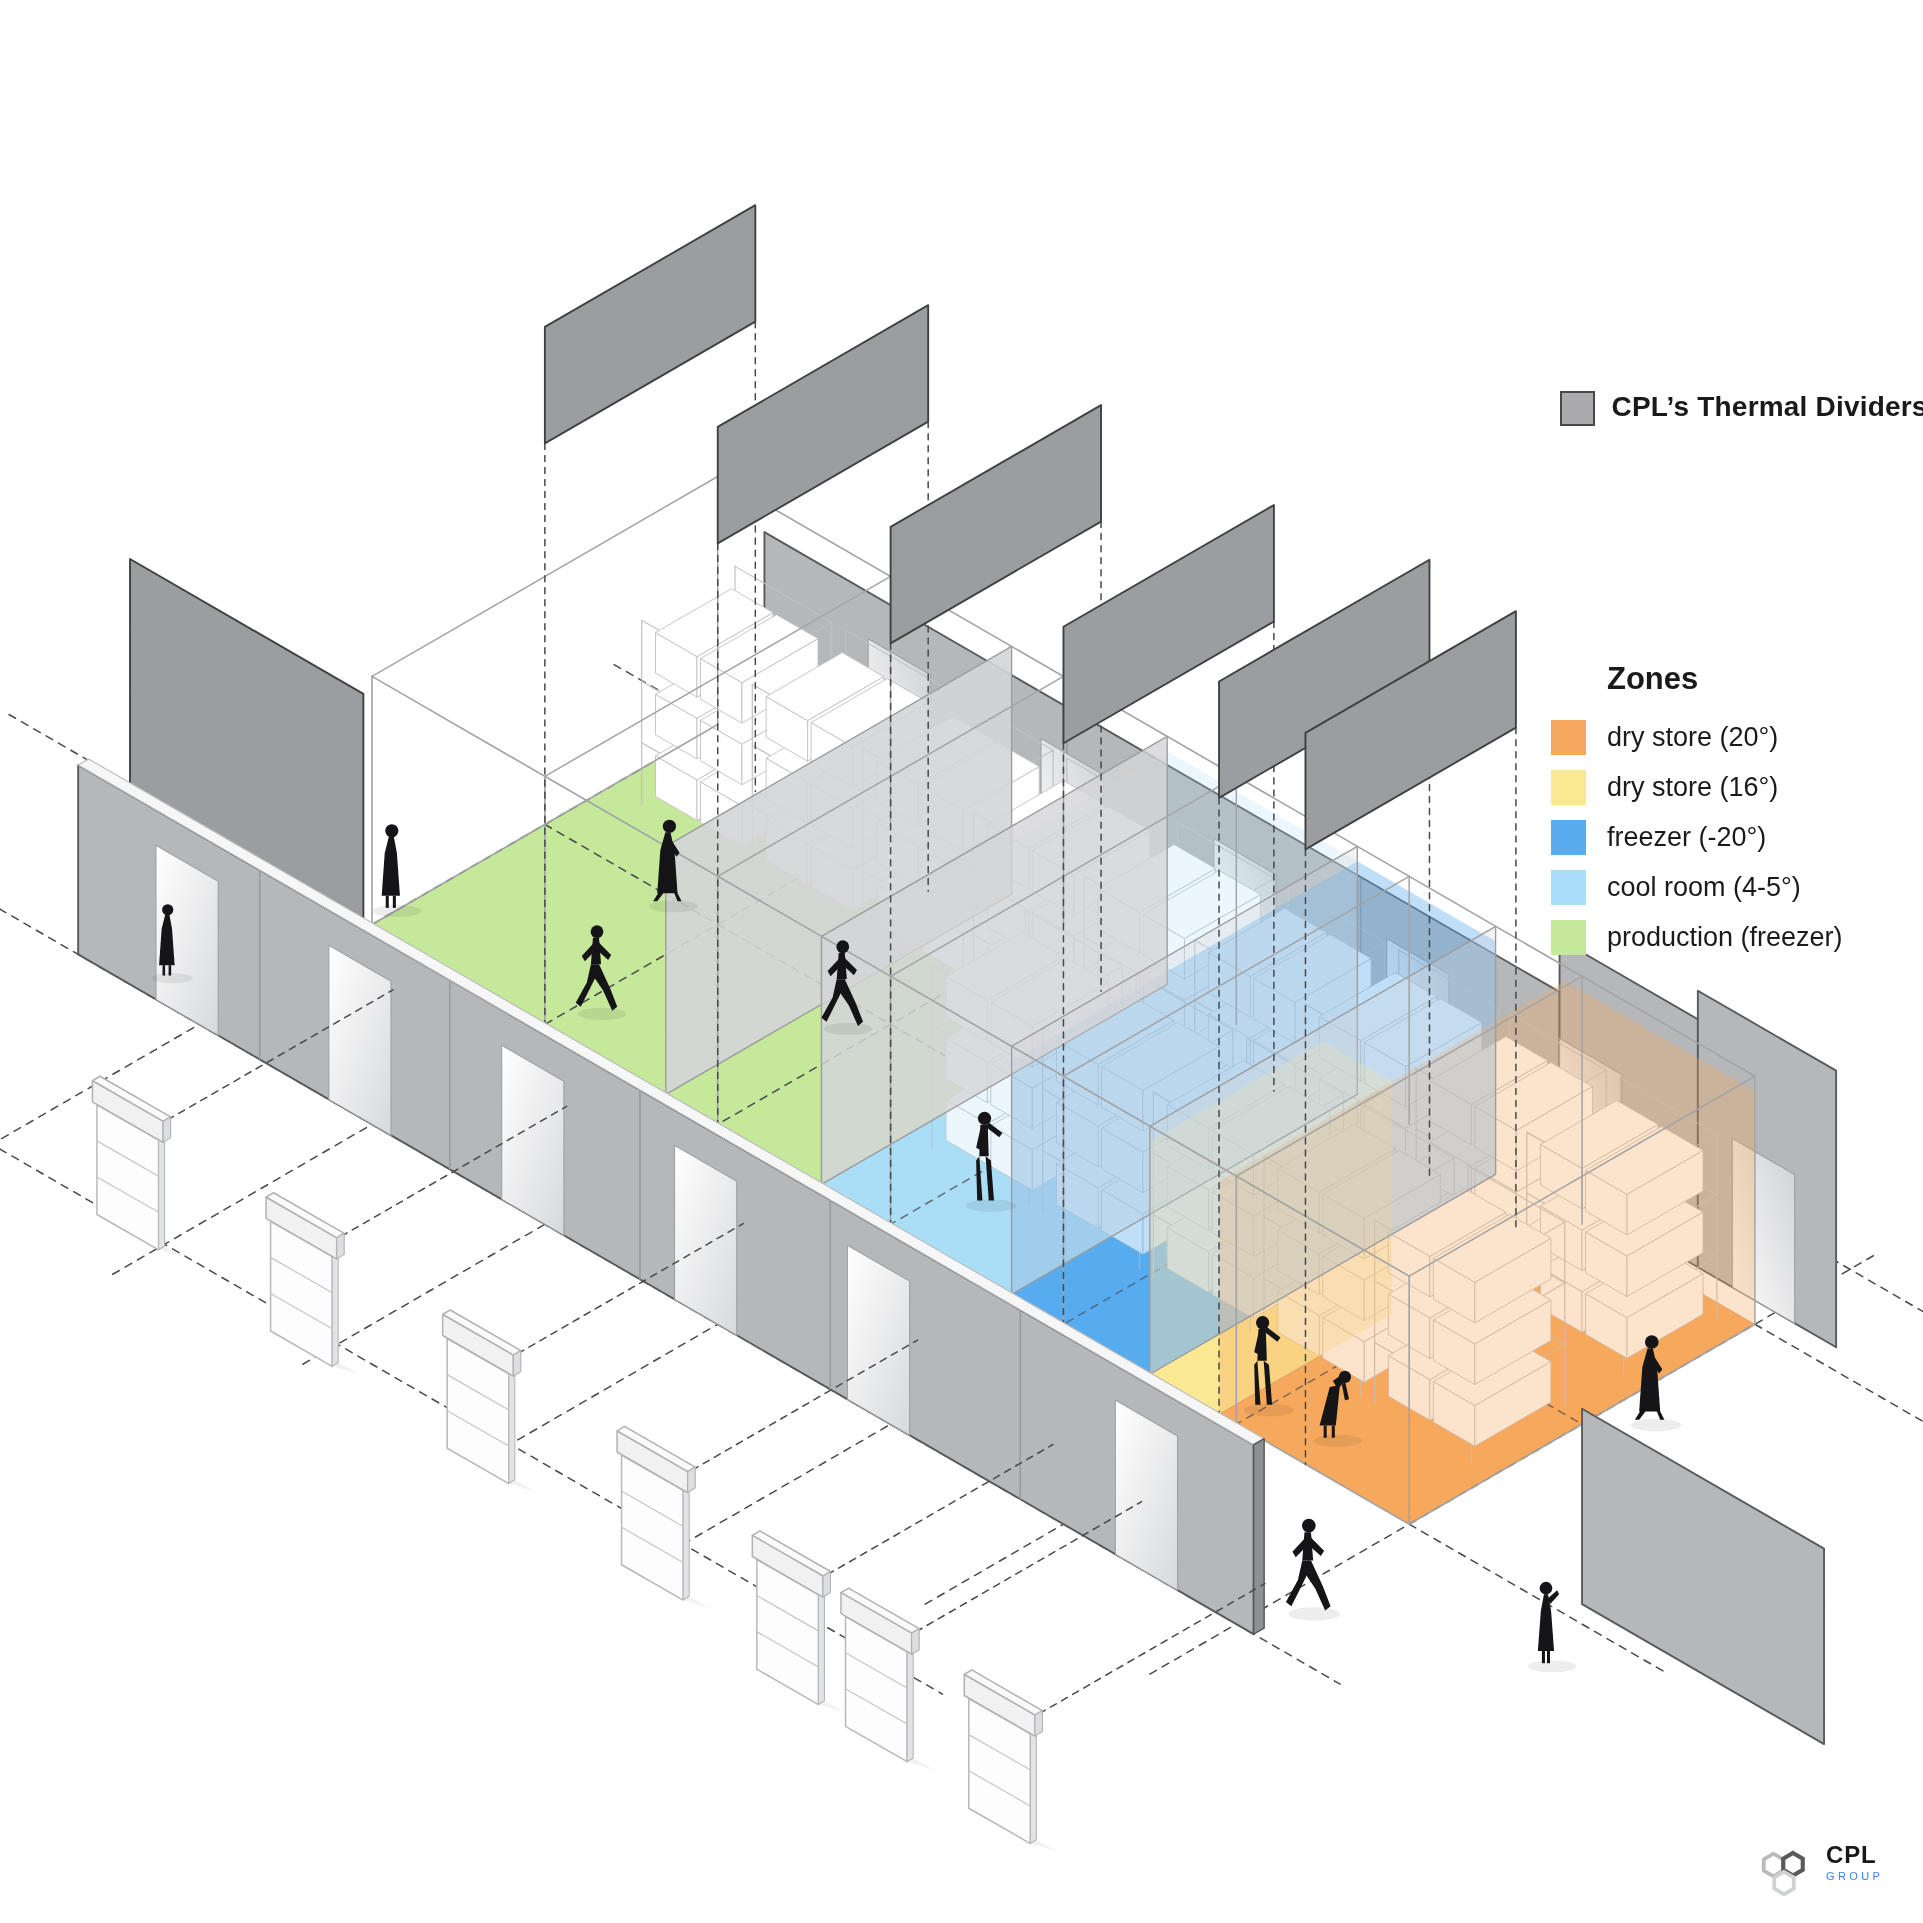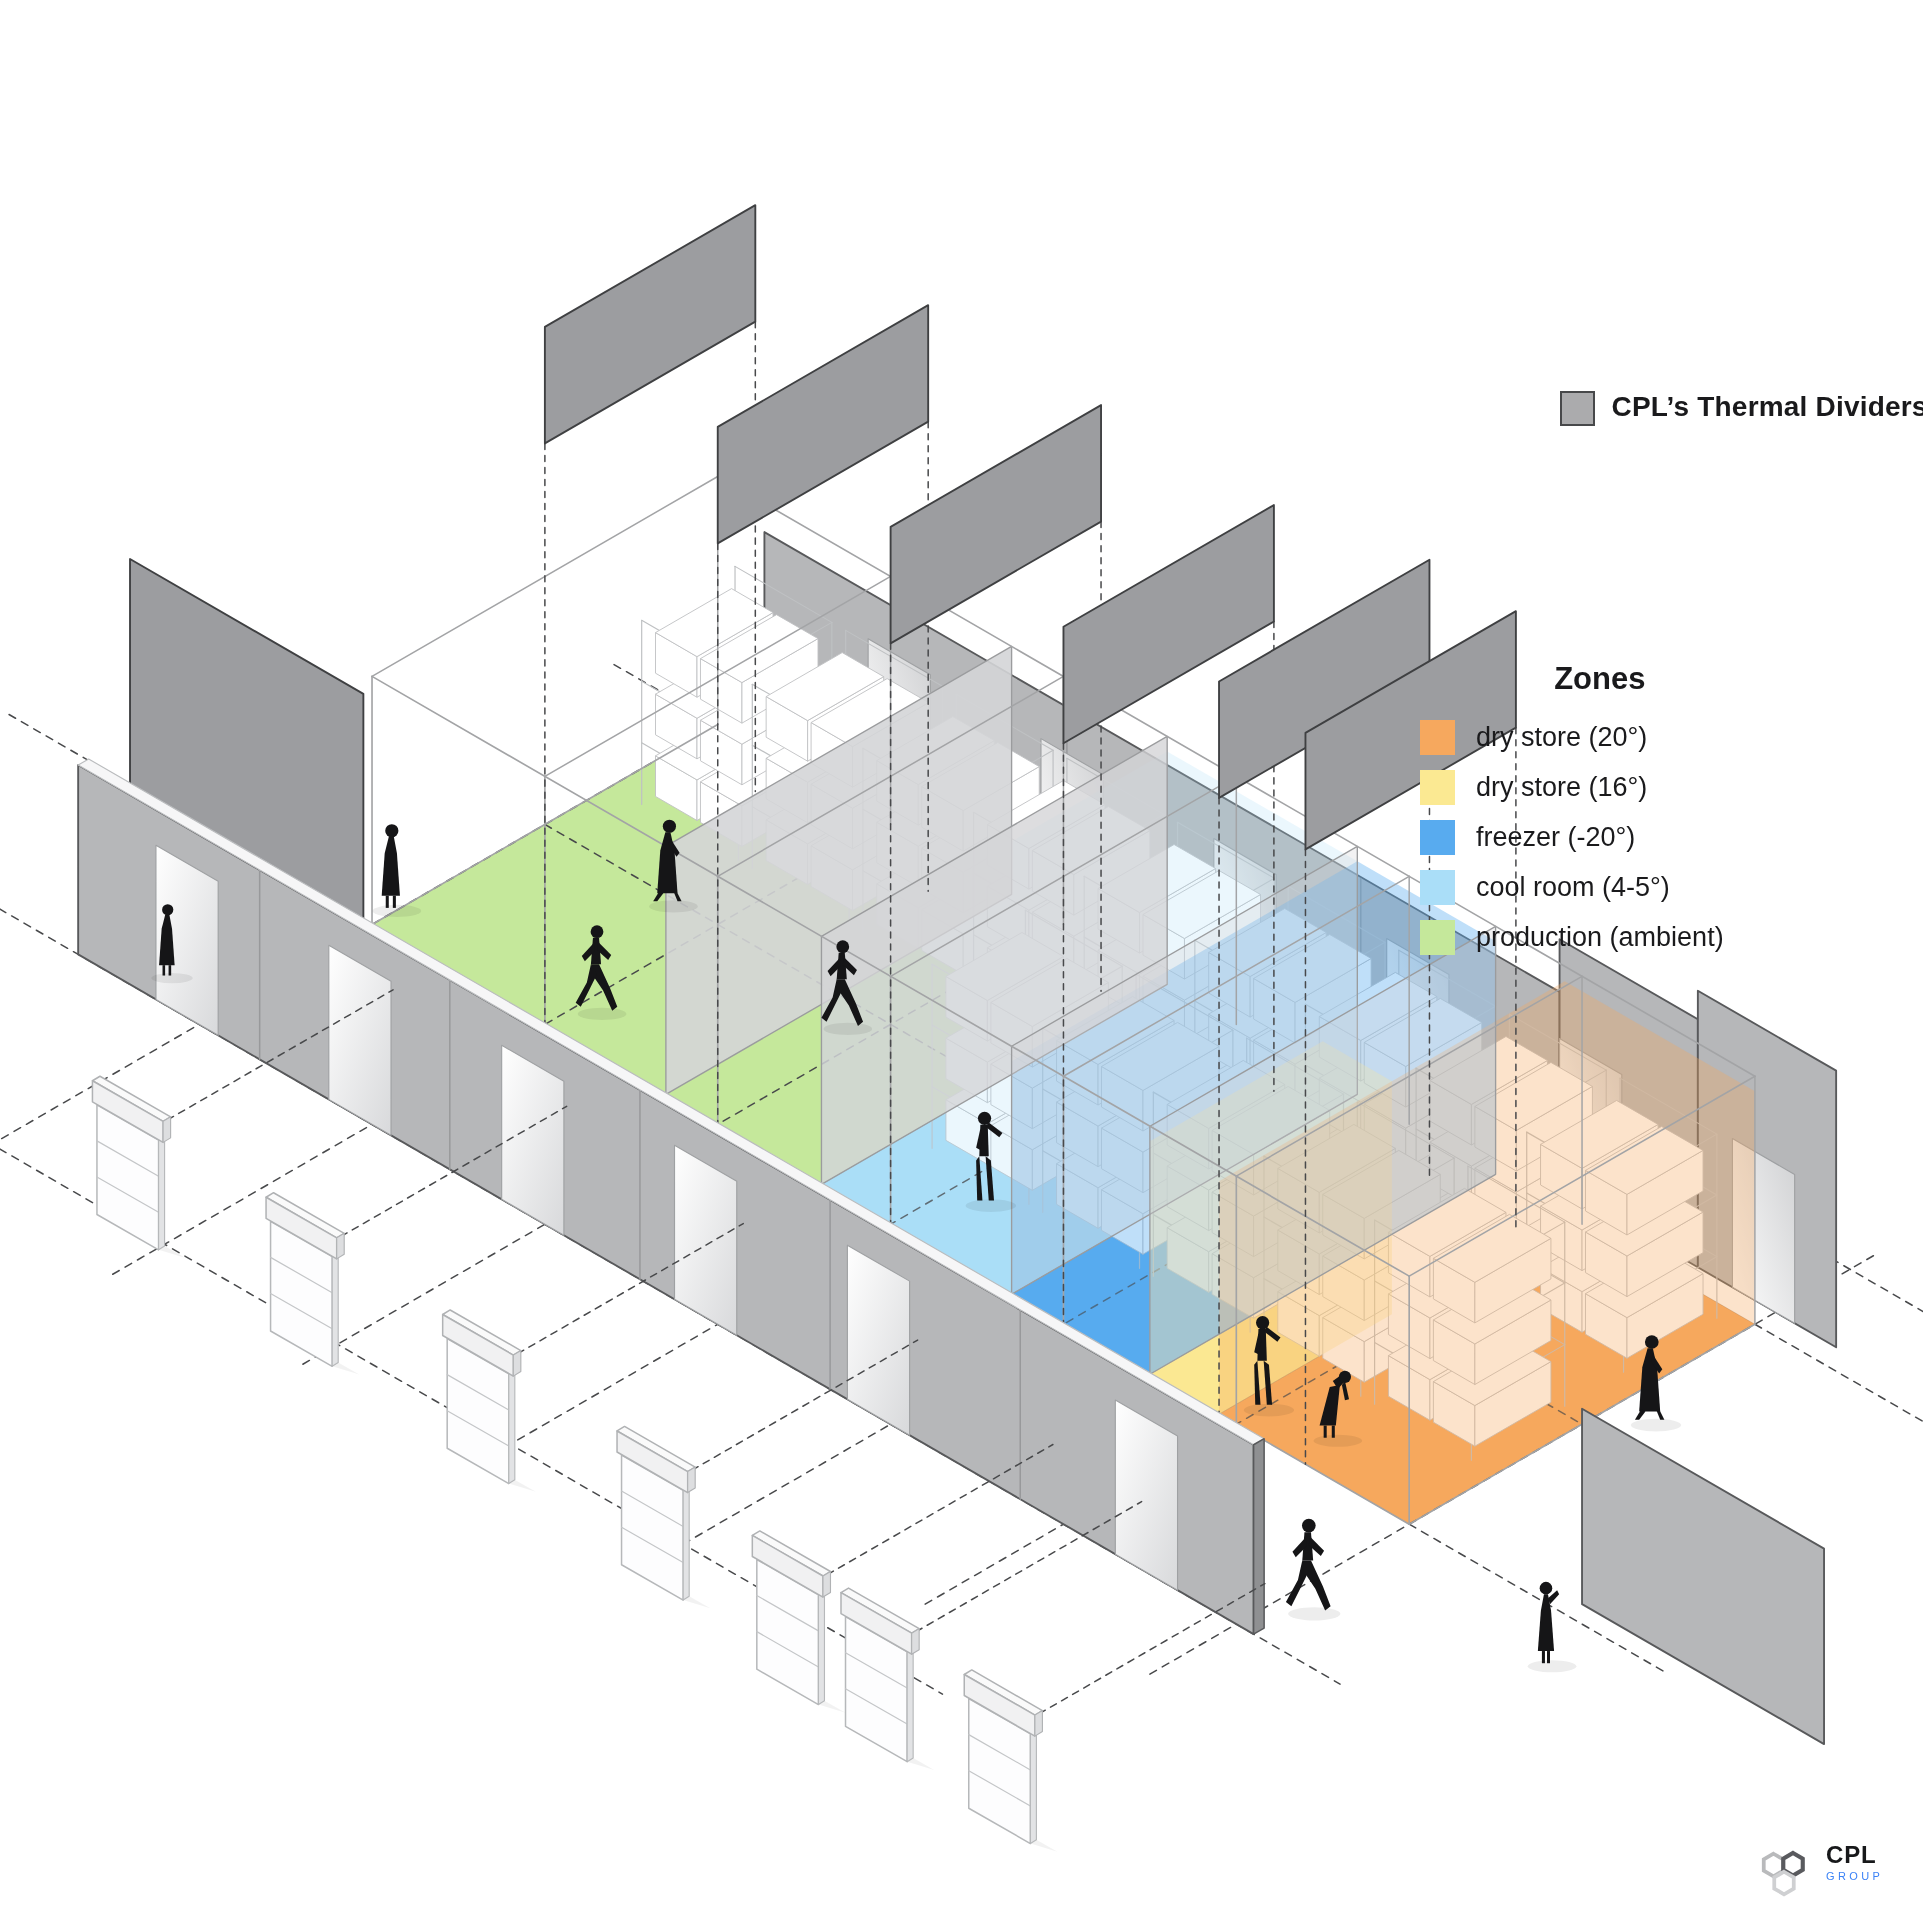--- a/index.html
+++ b/index.html
@@ -4,21 +4,21 @@
 <style>
   html,body{margin:0;padding:0;background:#ffffff;}
   body{width:1924px;height:1924px;position:relative;font-family:"Liberation Sans",sans-serif;overflow:hidden;}
   #scene-svg{position:absolute;left:0;top:0;width:1924px;height:1924px;}
   .overlay{position:absolute;color:#1a1a1c;}
   
   #legend-dividers{left:1530px;top:391px;display:flex;align-items:flex-start;gap:16.5px;margin-left:30px;}
   #legend-dividers .swatch{width:35px;height:35px;display:inline-block;border:2.3px solid #47484a;box-sizing:border-box;}
   #legend-dividers .lbl{font-size:28px;font-weight:bold;white-space:nowrap;letter-spacing:0.2px;}
   
-  #zones-legend{left:1420px;top:661px;text-align:center;}
+  #zones-legend{left:1551px;top:661px;}
   #zones-legend .ztitle{font-size:31px;font-weight:bold;margin-left:56px;margin-bottom:19.5px;}
   .zrow{display:flex;align-items:center;gap:21px;height:41px;margin-top:9px;}
   .zswatch{width:35px;height:35px;display:inline-block;}
   .zlabel{font-size:27px;white-space:nowrap;}
   
   #logo{left:1757px;top:1844px;display:flex;align-items:flex-start;gap:15px;}
   #logo .brand{font-size:24px;font-weight:bold;letter-spacing:0.8px;line-height:22.5px;color:#17181a;}
   #logo .sub{font-size:11px;letter-spacing:3.4px;color:#3b82f6;line-height:18px;}
 </style>
 </head>
@@ -811,21 +811,21 @@
   <div class="zrow">
     <span class="zswatch" style="background-color: rgb(88, 171, 239);"></span>
     <span class="zlabel">freezer (-20°)</span>
   </div>
   <div class="zrow">
     <span class="zswatch" style="background-color: rgb(170, 222, 248);"></span>
     <span class="zlabel">cool room (4-5°)</span>
   </div>
   <div class="zrow">
     <span class="zswatch" style="background-color: rgb(197, 232, 155);"></span>
-    <span class="zlabel">production (ambient)</span>
+    <span class="zlabel">production (freezer)</span>
   </div>
 </div>
 
 <div class="overlay" id="logo">
   <svg width="54" height="54" viewBox="0 0 72 72">
     <polygon points="22,13 35,20.5 35,35.5 22,43 9,35.5 9,20.5" fill="none" stroke="#b9babc" stroke-width="5"></polygon>
     <polygon points="48,12 61,19.5 61,34.5 48,42 35,34.5 35,19.5" fill="none" stroke="#595a5e" stroke-width="5.5"></polygon>
     <polygon points="36,37 49,44.5 49,59.5 36,67 23,59.5 23,44.5" fill="none" stroke="#cfd0d2" stroke-width="5"></polygon>
   </svg>
   <div>

